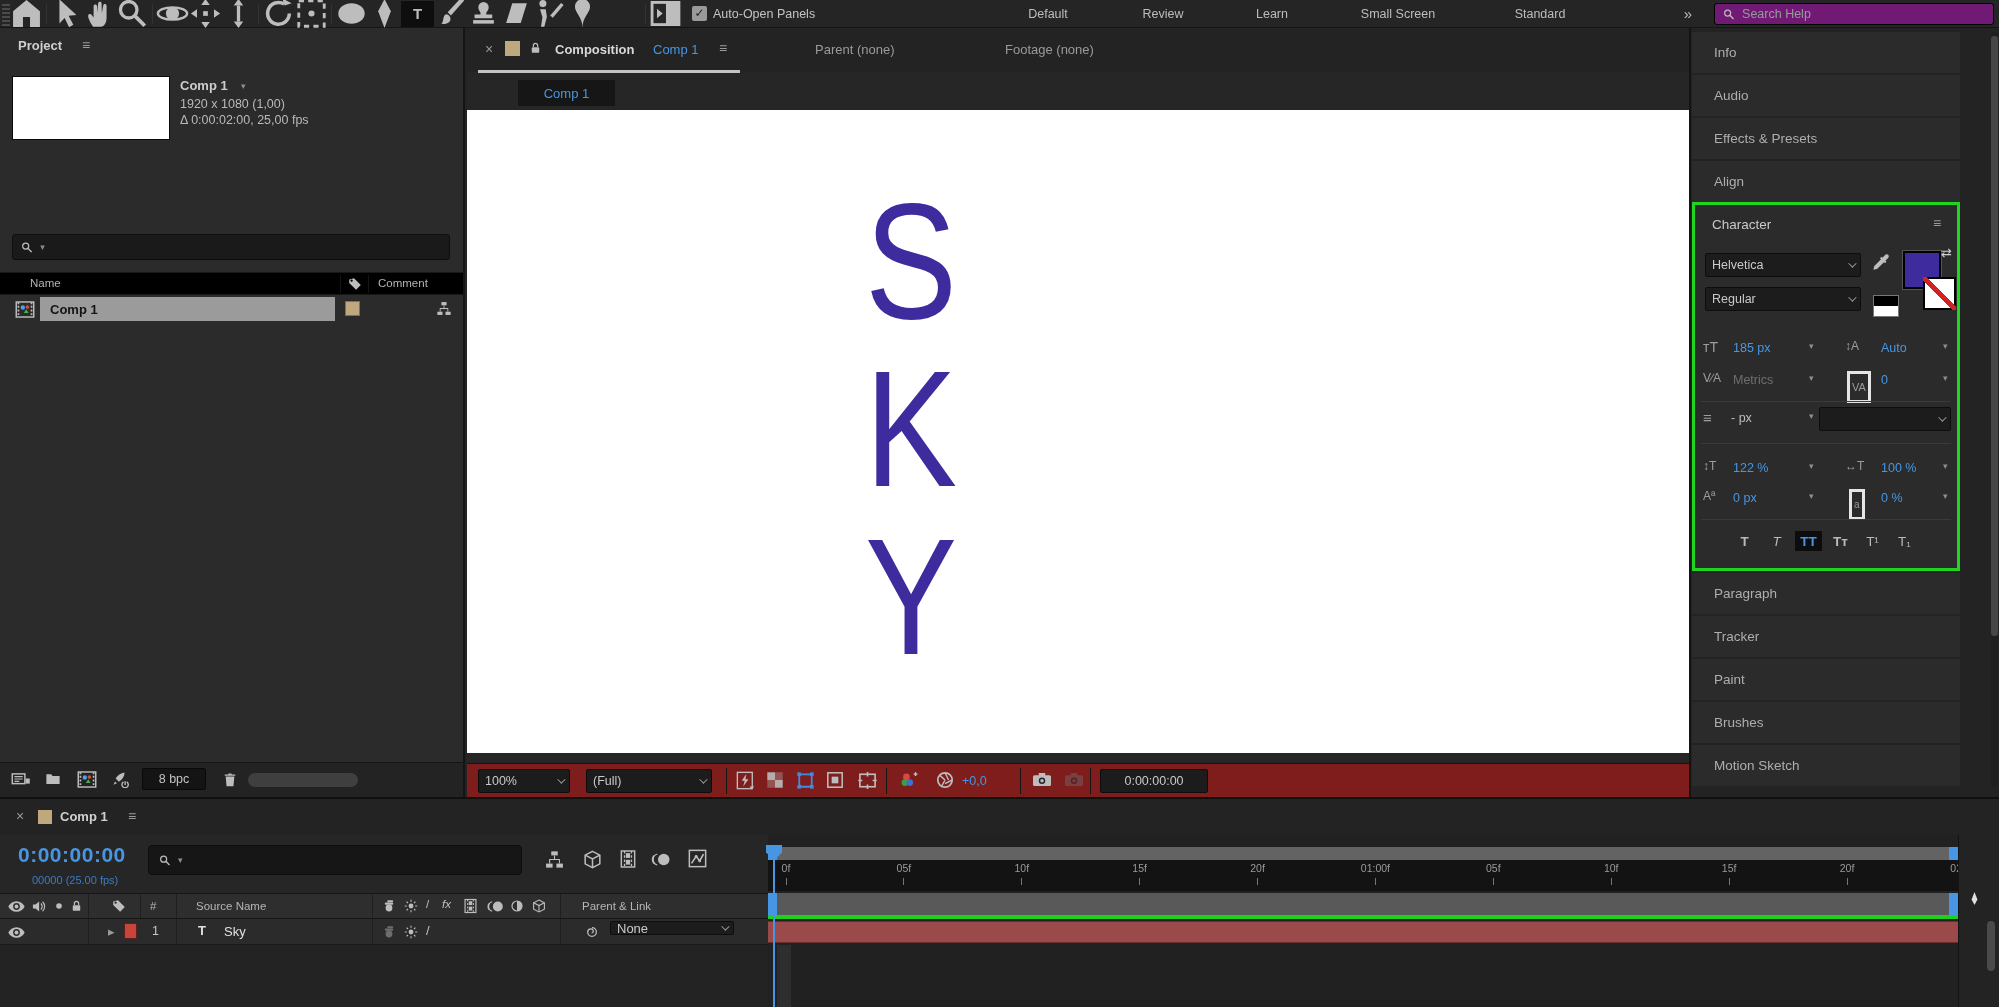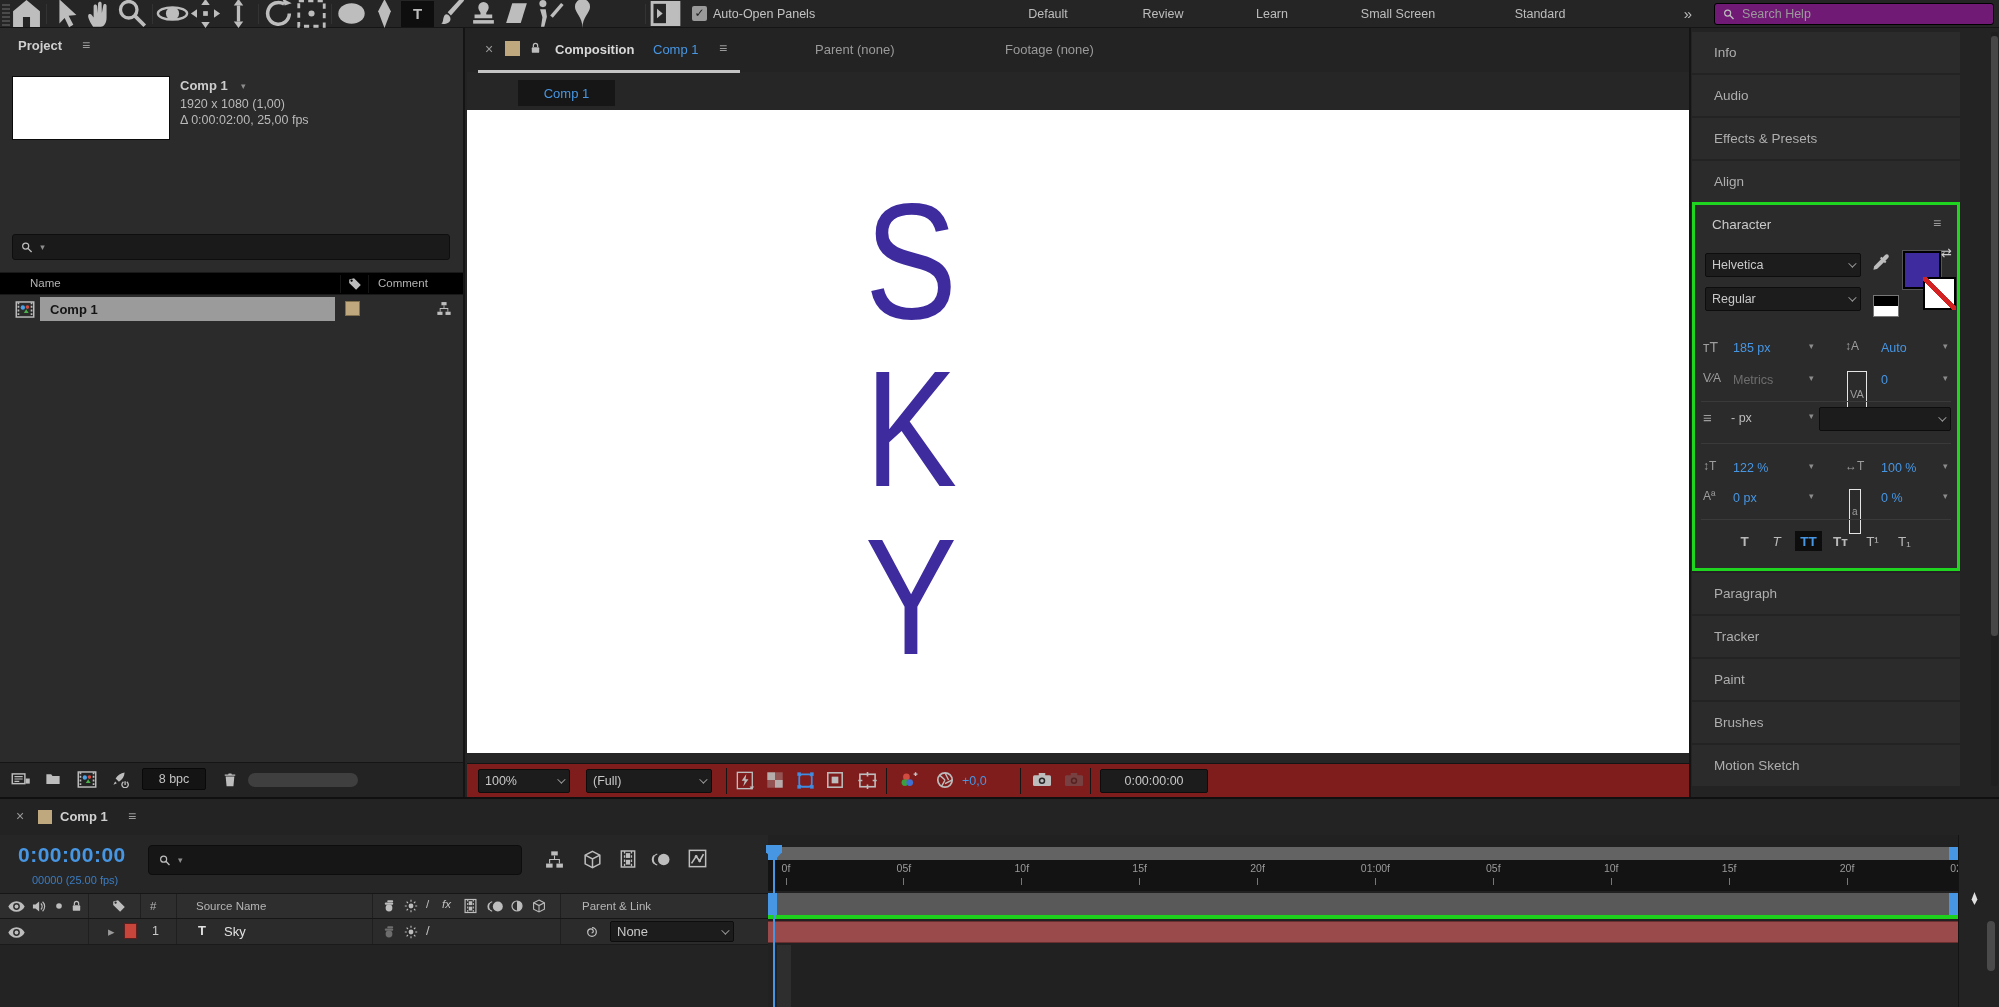--- a/index.html
+++ b/index.html
@@ -50,21 +50,21 @@
   .viewertab{position:absolute;left:51px;top:52px;width:97px;height:26px;background:#161616;color:var(--accent);display:flex;align-items:center;justify-content:center;font-size:13px}
   .canvas{position:absolute;left:0;top:82px;width:1222px;height:643px;background:#ffffff;overflow:hidden}
   .sky{position:absolute;left:384px;top:66px;width:120px;text-align:center;font-size:138px;line-height:140px;transform:scaleY(1.2);transform-origin:0 0;color:var(--purple);font-family:"Liberation Sans",sans-serif}
   .cfooter{position:absolute;left:0;top:735px;width:1222px;height:34px;background:#7f1d1d;border-top:1px solid #141414}
   .fdiv{position:absolute;top:4px;width:1px;height:26px;background:#151515}
   
   .dock{position:absolute;left:1689px;top:28px;width:310px;height:769px;background:#232323;border-left:2px solid #141414}
   .ditem{position:absolute;left:1px;width:268px;height:41px;background:#2b2b2b;color:#aeaeae;font-size:13.5px;display:flex;align-items:center;padding-left:22px}
   .charpanel{position:absolute;left:1px;top:174px;width:268px;height:369px;background:#2b2b2b;border:3px solid var(--green)}
   .cicon{position:absolute;color:#9d9d9d;font-size:12px;white-space:nowrap}
-  .boxed{border:1px solid #e5e5e5;padding:16px 2px;font-size:10px}
+  .boxed{border:3px solid #e5e5e5;padding:7px 2px;font-size:10px}
   .fauxbtn{width:27px;height:20px;display:flex;align-items:center;justify-content:center;color:#b9b9b9;font-size:13.5px;font-weight:bold}
   .fauxbtn.active{background:#0d0d0d;color:var(--accent)}
   .hsep{position:absolute;left:6px;width:250px;height:1px;background:#3a3a3a}
   .dscroll{position:absolute;left:300px;top:4px;width:7px;height:754px;background:#1f1f1f;border-radius:3px}
   .dthumb{position:absolute;left:0;top:4px;width:7px;height:600px;background:#474747;border-radius:3px}
   
   .fillsw{position:absolute;left:208px;top:46px;width:38px;height:38px;background:var(--purple);border:2px solid #000;box-shadow:0 0 0 1px #555}
   .strokesw{position:absolute;left:228px;top:72px;width:33px;height:33px;background:#fff;border:2px solid #000}
   .strokesw::after{content:"";position:absolute;left:-2px;top:-2px;width:33px;height:33px;background:linear-gradient(to top right,transparent 45%,#d42222 45%,#d42222 55%,transparent 55%)}
   .bwsw{position:absolute;left:178px;top:90px;width:26px;height:22px;border:1px solid #777}
@@ -720,21 +720,21 @@
               </g>
             </svg>
           </span>
         <span class="abs" style="left:426px;top:4px;color:#c0c0c0;font-size:13px">/</span>
         <span class="cdiv" style="left:560px"></span>
         <span class="abs icon" style="left:584px;top:5px;width:16px;height:16px">
             <svg viewBox="0 0 14 14">
               <path d="M7 3.2a3.8 3.8 0 1 1-3.8 3.8A2.9 2.9 0 0 1 6 4.3a2 2 0 0 1 2.1 2A1.4 1.4 0 0 1 6.7 7.8" fill="none" stroke="currentColor" stroke-width="1.1"></path>
             </svg>
           </span>
-        <div class="dd" style="left:610px;top:2px;width:124px;height:21px">
+        <div class="dd" style="left:610px;top:2px;width:124px;height:14px">
           <span class="val">None</span>
             <span class="chev"></span>
         </div>
       </div>
       <div class="abs" style="left:0;top:110px;width:768px;height:64px;background:#232323"></div>
     </div>
 
     <div class="tlright">
       <div class="workarea">
         <span class="wacap" style="left:0"></span>

